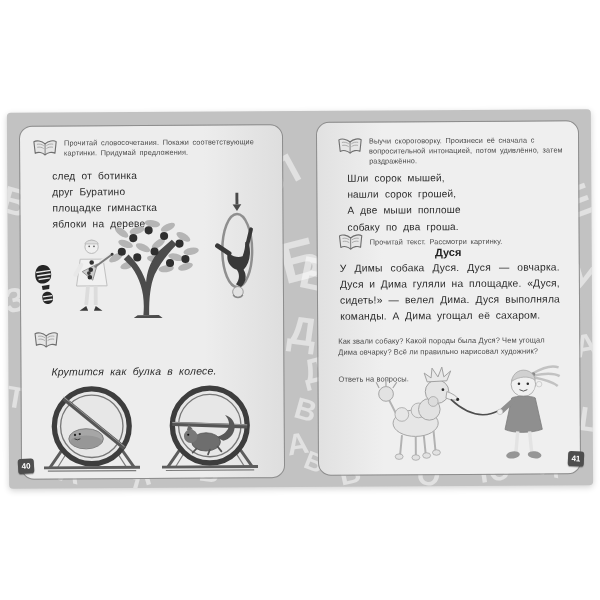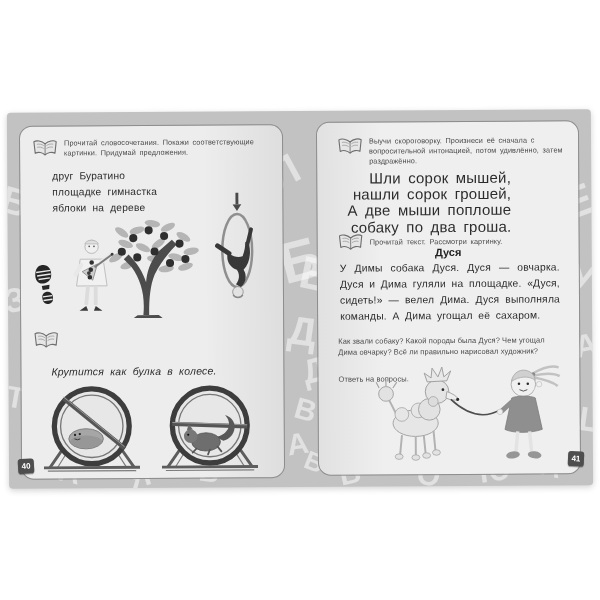--- a/index.html
+++ b/index.html
@@ -12,21 +12,21 @@
   .page{position:absolute;border:1px solid #8d8d8d;border-radius:13px;z-index:2;}
   .page.left{left:12px;top:13px;width:262px;height:352px;
              background:linear-gradient(to right,#ededed 70%,#dedede 100%);}
   .page.right{left:309px;top:11px;width:261px;height:352px;
              background:linear-gradient(to left,#efefef 75%,#e1e1e1 100%);}
   .abs{position:absolute;}
   .ex-head{position:absolute;display:flex;gap:6px;align-items:flex-start;}
   .bicon{width:26px;height:18px;flex:none;margin-top:1px;}
   .ex-instr{font-size:7.3px;line-height:1.4;color:#4a4a4a;letter-spacing:.1px;word-spacing:1.5px;}
   .big-text{font-size:10.2px;color:#2c2c2c;letter-spacing:.2px;word-spacing:3px;line-height:16px;}
-  .twister{font-size:15px;color:#2c2c2c;letter-spacing:.2px;word-spacing:3px;line-height:16.2px;text-align:right;}
+  .twister{font-size:10px;color:#2c2c2c;letter-spacing:.2px;word-spacing:3px;line-height:16.2px;}
   .story-title{font-size:11px;font-weight:bold;color:#222;text-align:center;width:100%;}
   .story{font-size:10.3px;color:#2c2c2c;line-height:16px;letter-spacing:.2px;word-spacing:2.5px;
          text-align:justify;}
   .small-text{font-size:7.5px;line-height:1.45;color:#4a4a4a;letter-spacing:.1px;}
   .badge{position:absolute;width:16px;height:15px;background:#4e4e4e;color:#fff;font-size:8px;
          font-weight:bold;display:flex;align-items:center;justify-content:center;border-radius:3px;
          z-index:4;box-shadow:0 1px 1px rgba(0,0,0,.35);transform:rotate(-3deg);}
 </style>
 </head>
 <body>
@@ -63,20 +63,21 @@
       <div class="ex-head" style="left:12px;top:12px;width:240px;">
         <svg class="bicon" viewBox="0 0 30 21">
           <path d="M15 5 C11 1.5 5 .5 2 2.5 L3.5 16 C7 14 12 15 15 18 C18 15 23 14 26.5 16 L28 2.5 C25 .5 19 1.5 15 5 Z" fill="#e6e6e6" stroke="#6f6f6f" stroke-width="1.3" stroke-linejoin="round"></path>
           <path d="M15 5 L15 18" stroke="#6f6f6f" stroke-width="1"></path>
           <path d="M5.5 5.5 C8.5 4.8 11.5 5.6 13.5 7.2 M5.8 9 C8.8 8.3 11.6 9.1 13.4 10.5 M16.5 7.2 C18.5 5.6 21.5 4.8 24.5 5.5 M16.6 10.5 C18.4 9.1 21.2 8.3 24.2 9" stroke="#9a9a9a" stroke-width=".9" fill="none"></path>
         </svg>
         <div class="ex-instr">Прочитай словосочетания. Покажи соответствующие картинки. Придумай предложения.</div>
       </div>
 
       <div class="abs big-text" style="left:32px;top:42px;">
+        <div>след от ботинка</div>
         <div>друг Буратино</div>
         <div>площадке гимнастка</div>
         <div>яблоки на дереве</div>
       </div>
 
       <svg class="abs" style="left:13px;top:136px;width:22px;height:45px;transform:rotate(-8deg);" viewBox="0 0 24 46">
         <g fill="#262626">
           <path d="M12 1 C18 1 21.5 6 20.5 12.5 C19.6 18.5 16 21 10.5 21 C5.5 21 2.2 16.5 3.2 10.5 C4.1 5 7 1 12 1 Z"></path>
           <path d="M8.5 23.5 L17 23.5 L16 28 L8.8 28 Z"></path>
           <rect x="7.2" y="30.5" width="11.5" height="13.5" rx="5.5"></rect>

